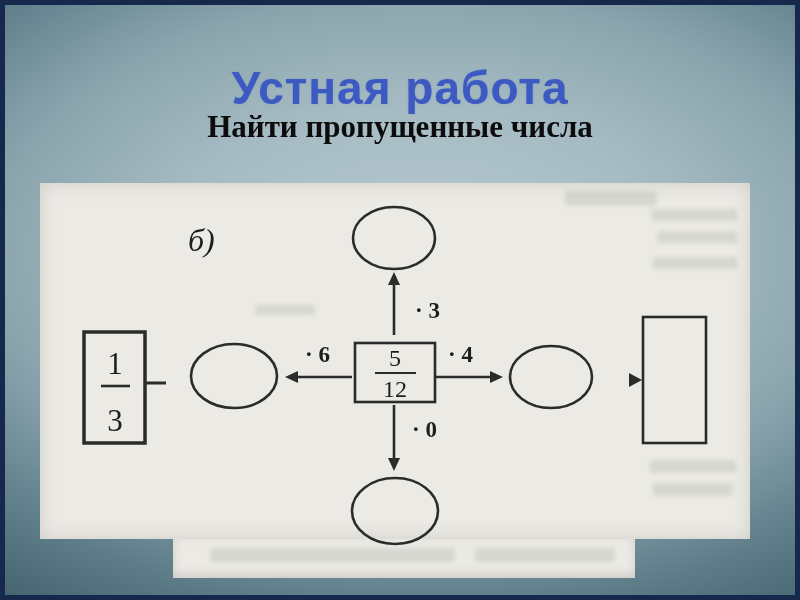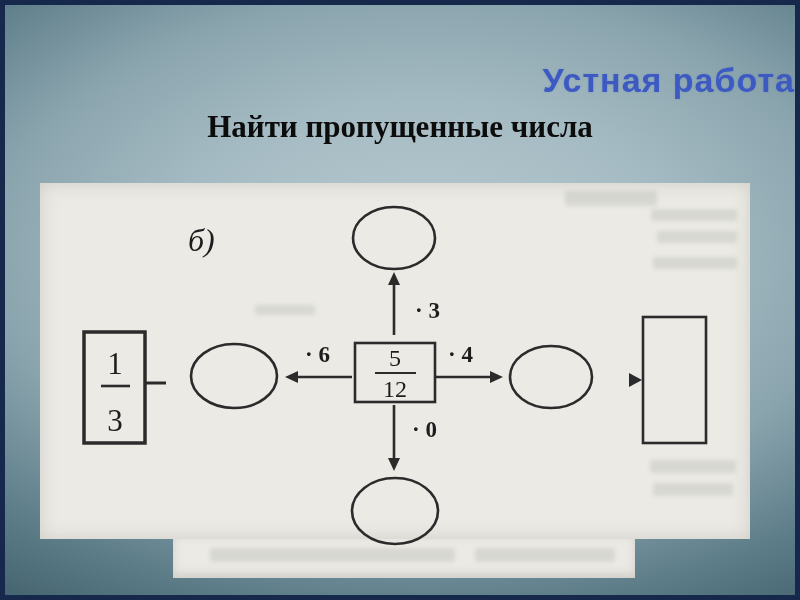--- a/index.html
+++ b/index.html
@@ -18,22 +18,22 @@
         #8aa4ad 58%,
         #5d7d89 80%,
         #3e5d69 100%);
   }
 
   .slide-title {
     position: absolute;
     top: 56px;
     left: 0;
     width: 100%;
-    text-align: right;
-    font-size: 34px;
+    text-align: center;
+    font-size: 46px;
     font-weight: bold;
     color: #3c5ac2;
     letter-spacing: 1px;
     text-shadow: 0 0 2px rgba(60,90,194,0.25);
   }
 
   .slide-subtitle {
     position: absolute;
     top: 104px;
     left: 0;

